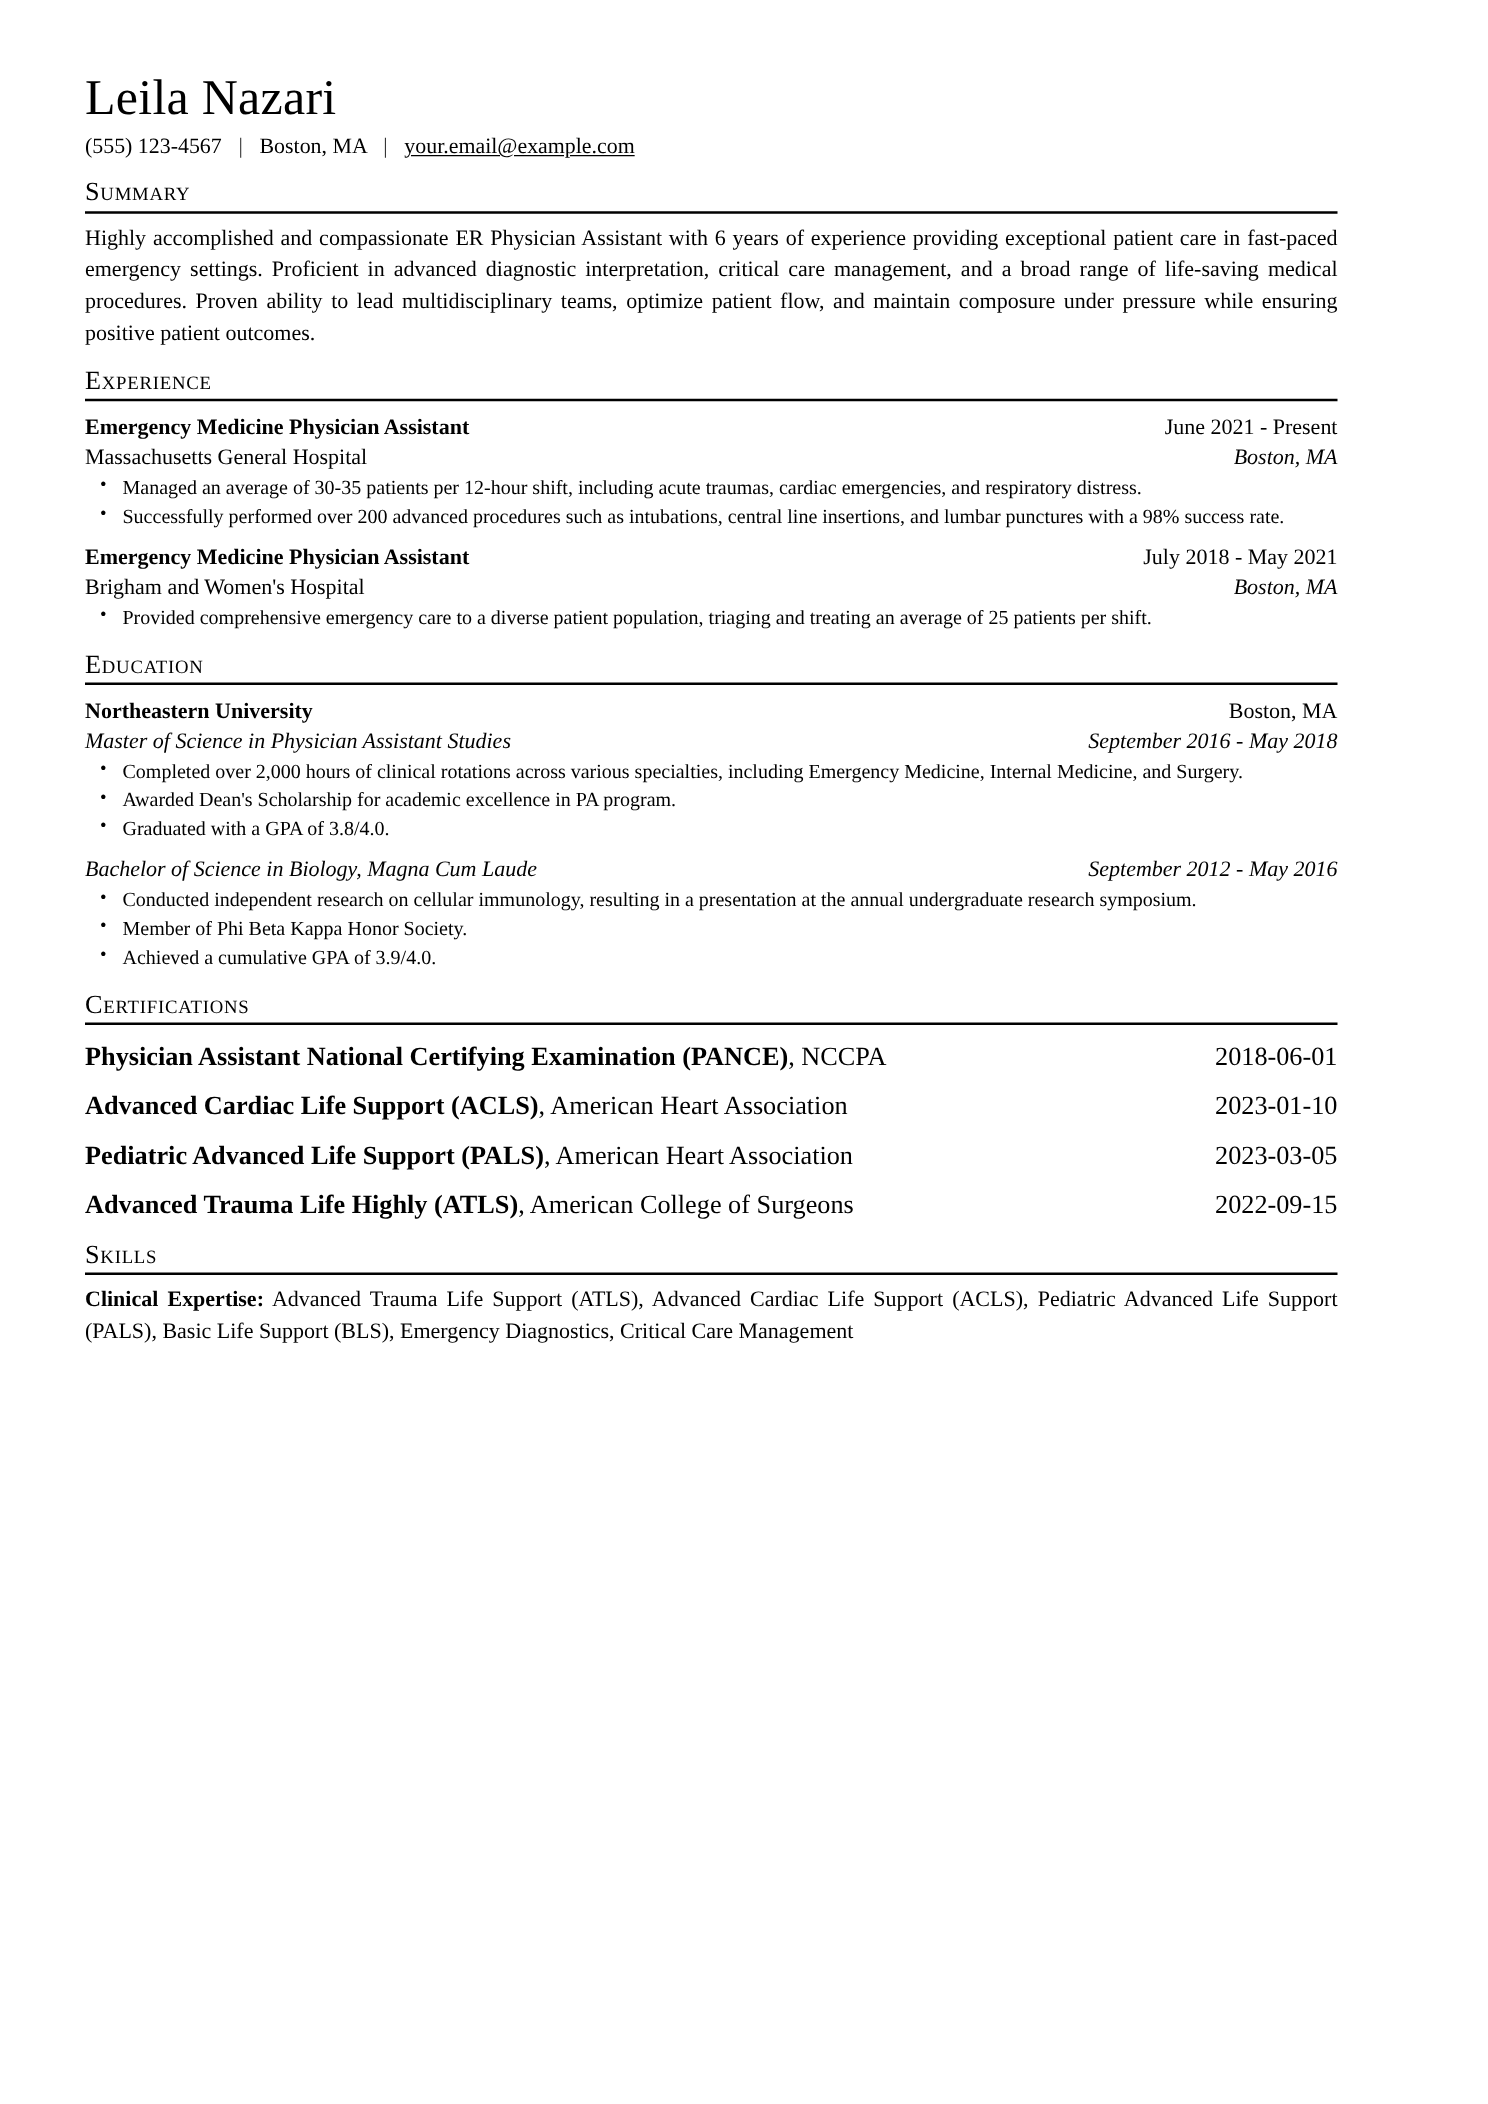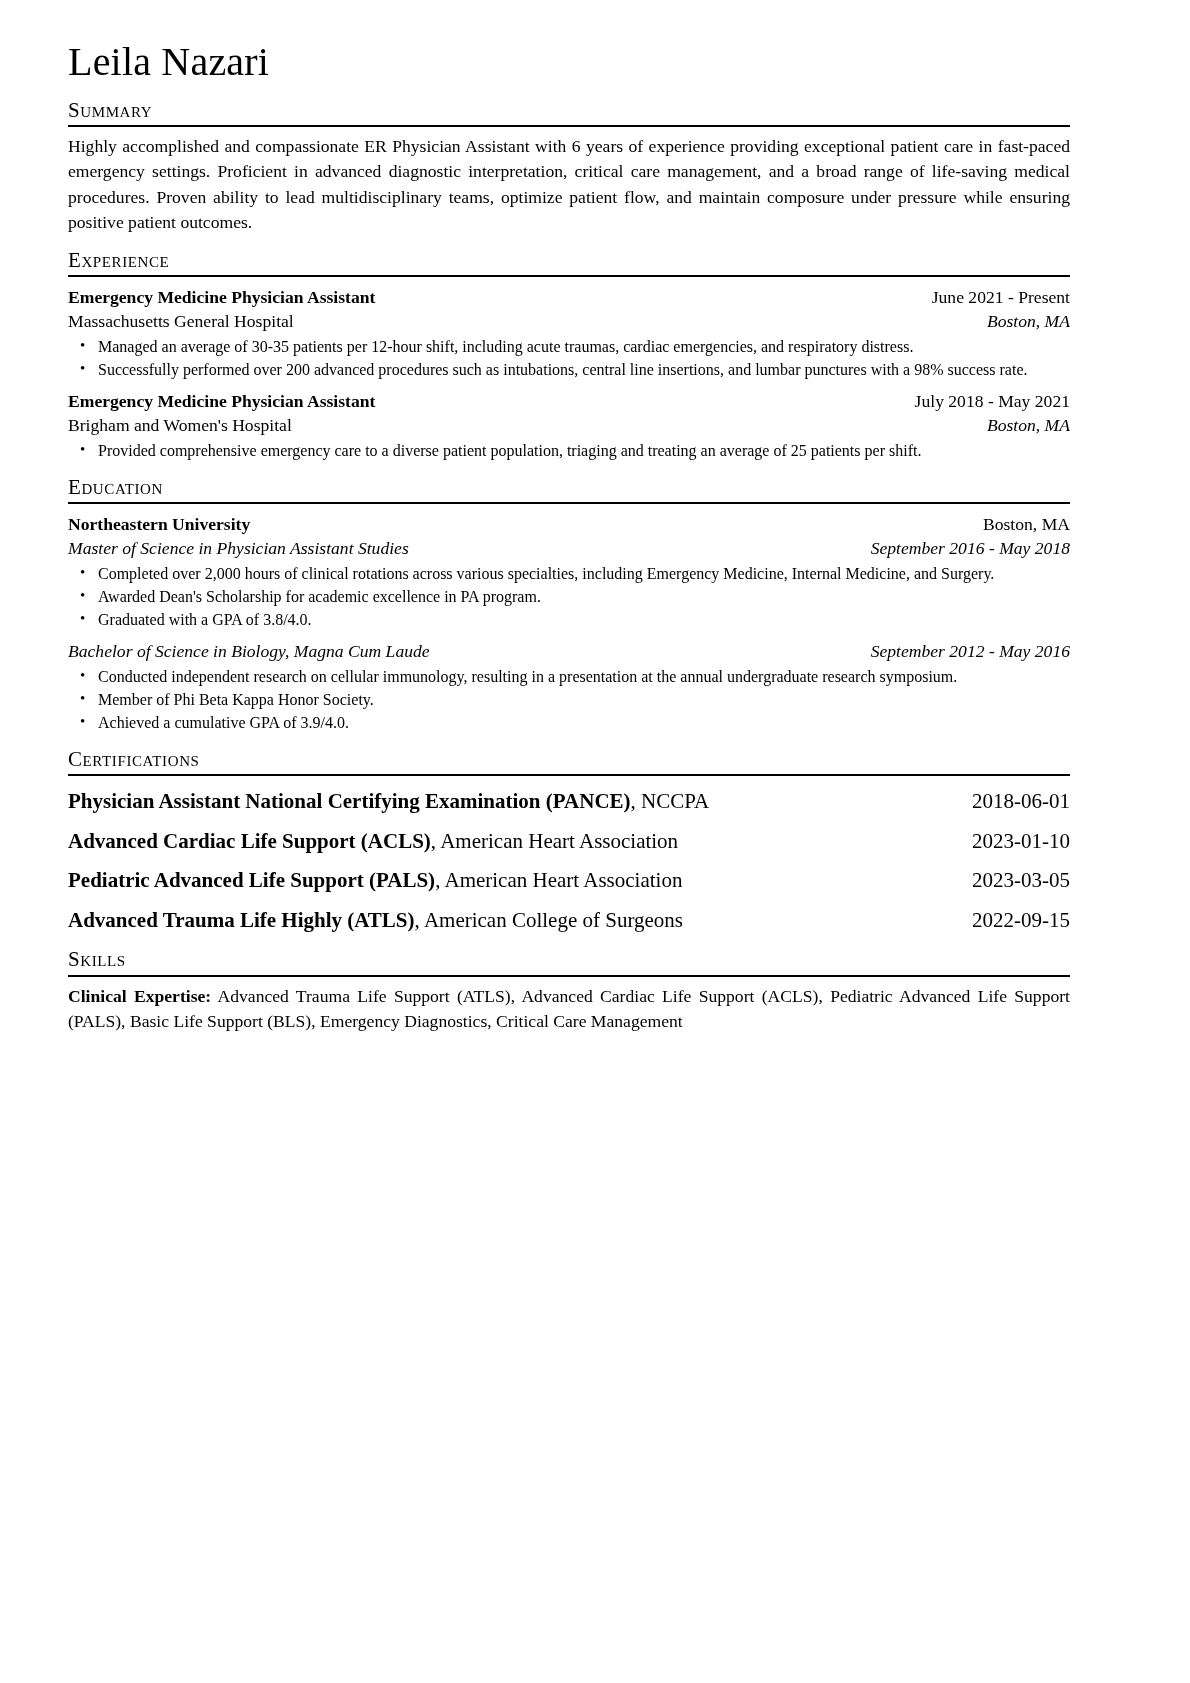--- a/index.html
+++ b/index.html
@@ -12,21 +12,21 @@
     width: 1190px;
     height: 1683px;
     font-family: "Liberation Serif", "DejaVu Serif", serif;
     color: #000000;
     overflow: hidden;
   }
   .page {
     width: 1142px;
     height: 1683px;
     box-sizing: border-box;
-    padding: 32px 72px 0 68px;
+    padding: 48px 72px 0 68px;
     position: relative;
   }
 
   
   .name {
     font-size: 40px;
     font-weight: 400;
     line-height: 1.12;
     letter-spacing: 0.2px;
     margin: 8px 0 4px 0;
@@ -144,20 +144,27 @@
     -webkit-hyphens: auto;
   }
 </style>
 </head>
 <body>
 
 <div class="page">
 
   <div>
     <div class="name">Leila Nazari</div>
+    <div class="contact">
+      <span>(555) 123-4567</span>
+      <span class="sep">|</span>
+      <span>Boston, MA</span>
+      <span class="sep">|</span>
+      <span class="email">your.email@example.com</span>
+    </div>
   </div>
 
   <div class="section">
     <div class="section-title">Summary</div>
     <hr class="rule">
     <p class="para">Highly accomplished and compassionate ER Physician Assistant with 6 years of experience providing exceptional patient care in fast-paced emergency settings. Proficient in advanced diagnostic interpretation, critical care management, and a broad range of life-saving medical procedures. Proven ability to lead multidisciplinary teams, optimize patient flow, and maintain composure under pressure while ensuring positive patient outcomes.</p>
   </div>
 
   <div class="section">
     <div class="section-title">Experience</div>

